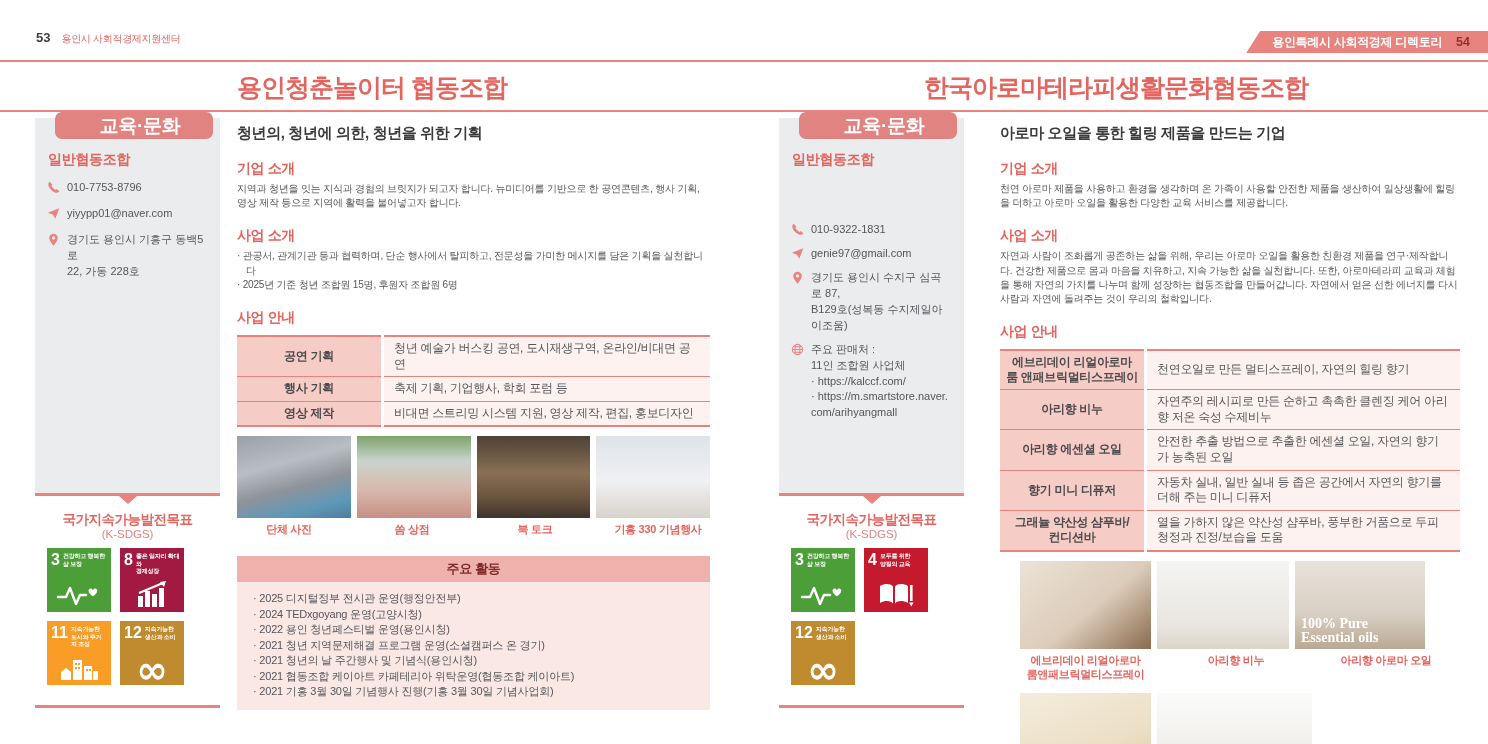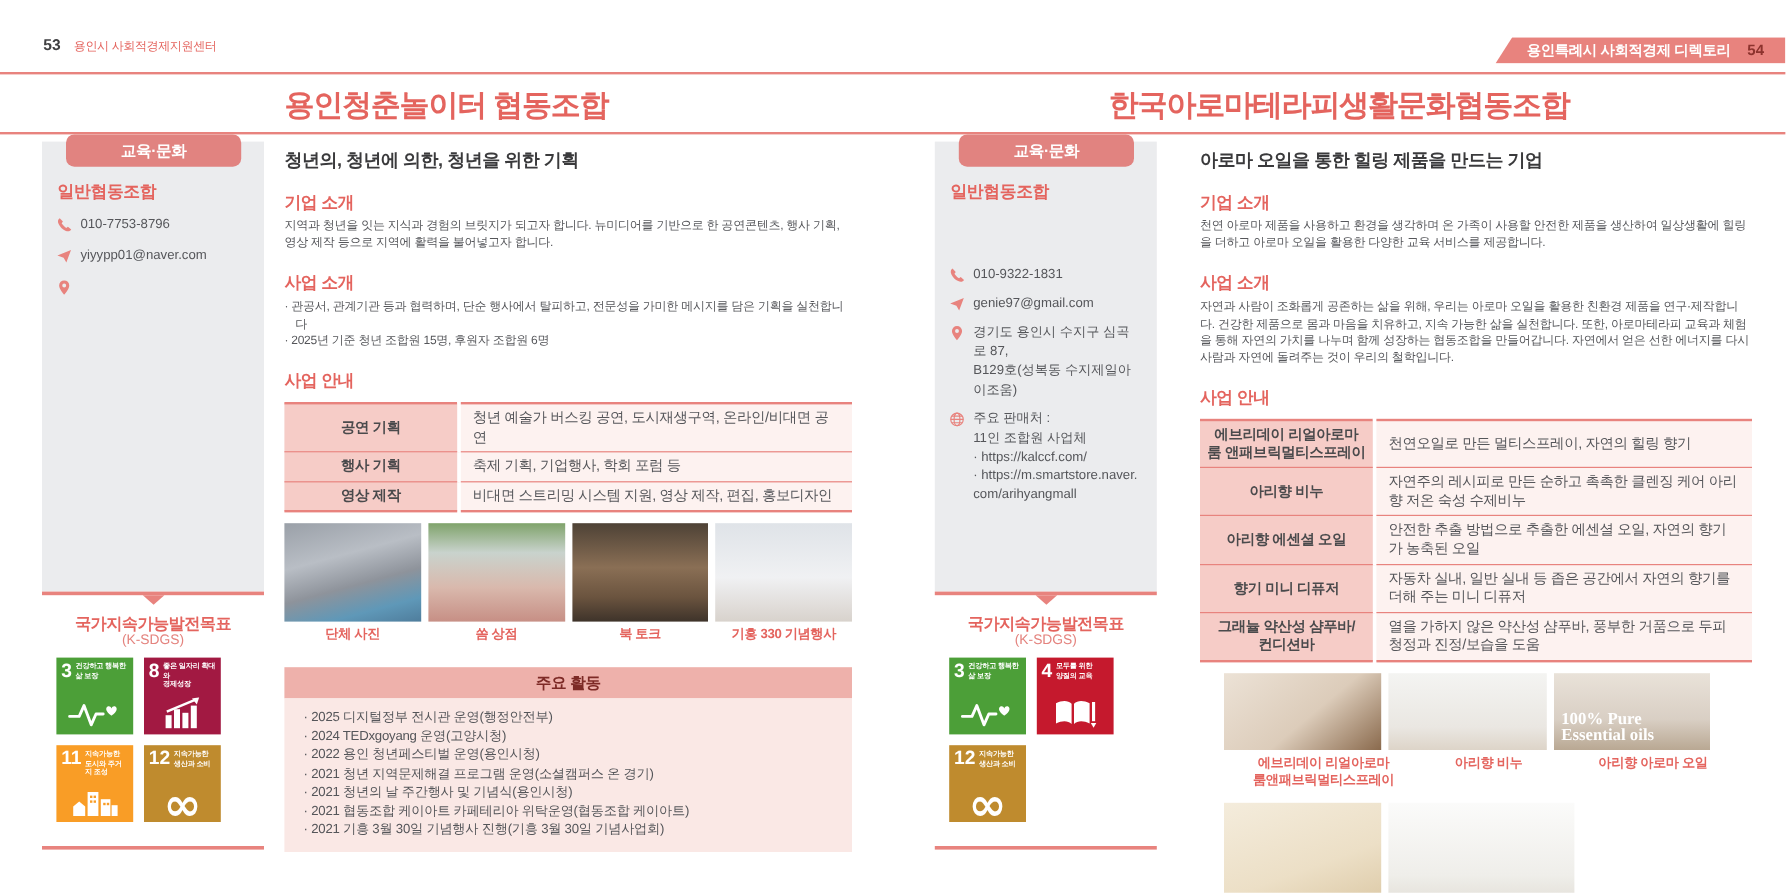--- a/index.html
+++ b/index.html
@@ -27,22 +27,22 @@
   .page-title.l{left:0;} .page-title.r{left:744px;}
   
   .page{position:absolute;top:0;width:744px;height:744px;}
   #pageL{left:0;} #pageR{left:744px;}
   
   .sidebox{position:absolute;left:35px;top:118px;width:185px;height:375px;background:#ebecee;}
   .sidebox-line{position:absolute;left:35px;top:493px;width:185px;height:2.5px;background:#e8837e;}
   .side-arrow{position:absolute;left:119px;top:496px;width:0;height:0;
     border-left:9px solid transparent;border-right:9px solid transparent;border-top:8px solid #e8837e;}
   .cat-badge{position:absolute;left:55px;top:112px;width:146px;height:27px;background:#e18380;
-    border-radius:7px;color:#fff;font-weight:bold;font-size:13px;
-    display:flex;align-items:center;justify-content:center;letter-spacing:-0.3px;}
+    border-radius:7px;color:#fff;font-weight:bold;font-size:19px;
+    display:flex;align-items:center;justify-content:center;letter-spacing:-0.3px;padding-left:12px;}
   .orgtype{position:absolute;left:48px;top:151px;font-size:14px;font-weight:800;color:#e4645e;letter-spacing:-0.3px;}
   .contact{position:absolute;left:47px;top:180px;width:160px;display:flex;flex-direction:column;gap:10px;
     font-size:11px;color:#55565a;}
   .c-item{display:flex;gap:7px;line-height:1.45;word-break:break-all;}
   .c-icon{flex:0 0 13px;width:13px;height:13px;margin-top:1px;}
   .weblines div{line-height:1.45;}
   
   .ksdgs-title{position:absolute;left:35px;top:511px;width:185px;text-align:center;
     color:#e4645e;font-weight:800;font-size:13.5px;letter-spacing:-0.5px;}
   .ksdgs-sub{position:absolute;left:35px;top:528px;width:185px;text-align:center;
@@ -68,27 +68,27 @@
   .blist div{padding-left:9px;text-indent:-9px;}
   .info-table{width:100%;border-collapse:collapse;margin-top:8px;
     border-top:2px solid #e8837e;border-bottom:2px solid #e8837e;}
   .info-table tr + tr td{border-top:1.5px solid #e8837e;}
   .info-table td{font-size:12px;letter-spacing:-0.3px;}
   .info-table td.lab{width:136px;background:#f6ccc7;font-weight:bold;text-align:center;
     color:#4a4a4c;padding:4px 4px;border-right:3px solid #ffffff;line-height:1.25;}
   .info-table td.val{background:#fdf2f0;padding:4px 10px;color:#55565a;line-height:1.3;}
   .photo-row{display:flex;gap:6px;margin-top:9px;}
   .photo{height:82px;flex:1;position:relative;}
-  .caption-row{display:flex;gap:6px;margin-top:5px;justify-content:center;}
+  .caption-row{display:flex;gap:19px;margin-top:5px;}
   .caption{flex:1;text-align:center;color:#e4645e;font-weight:bold;font-size:11px;line-height:1.25;letter-spacing:-0.3px;}
   
   .photo-row.fixed,.caption-row.fixed{padding-left:20px;}
   .photo-row.fixed .photo,.caption-row.fixed .caption{flex:none;}
   .r1w1{width:131px;} .r1w2{width:132px;} .r1w3{width:130px;} .r2w1{width:131px;} .r2w2{width:155px;}
-  .photo.tall{height:64px;} .photo.tall2{height:86px;}
+  .photo.tall{height:88px;} .photo.tall2{height:86px;}
   .oil-overlay{position:absolute;left:6px;bottom:4px;color:#fff;
     font-family:"Liberation Serif","DejaVu Serif",serif;font-weight:bold;
     font-size:14px;line-height:1.0;white-space:pre-line;}
   
   .ph-group{background:linear-gradient(165deg,#9aa0a8 0%,#b9bec5 35%,#8e939b 60%,#5f98b8 82%,#4f7d9c 100%);}
   .ph-market{background:linear-gradient(180deg,#7fa36b 0%,#c9d3cd 30%,#d9b9ad 65%,#c78f85 100%);}
   .ph-book{background:linear-gradient(180deg,#4e4236 0%,#8a6f55 45%,#6b543f 75%,#3e332a 100%);}
   .ph-ceremony{background:linear-gradient(180deg,#dfe3e8 0%,#f0f1f3 55%,#d8d2cc 100%);}
   .ph-spray{background:linear-gradient(140deg,#ece2d6 0%,#dcccba 55%,#8a6a4d 100%);}
   .ph-soap{background:linear-gradient(180deg,#f4f4f2 0%,#eae7e2 70%,#ddd4c8 100%);}
@@ -132,20 +132,22 @@
     <div class="c-item">
       <svg class="c-icon" viewBox="0 0 16 16">
           <path d="M1 7.2 15 1.6 10.2 14.4 7.4 9.6 1 7.2zM7.4 9.6l7.6-8" fill="#e8837e"></path>
         </svg>
       <span>yiyypp01@naver.com</span>
     </div>
     <div class="c-item">
       <svg class="c-icon" viewBox="0 0 16 16">
           <path d="M8 .8a5.2 5.2 0 0 0-5.2 5.2C2.8 9.8 8 15.4 8 15.4s5.2-5.6 5.2-9.4A5.2 5.2 0 0 0 8 .8zm0 7.2a2 2 0 1 1 0-4 2 2 0 0 1 0 4z" fill="#e8837e"></path>
         </svg>
+      <span class="prewrap">경기도 용인시 기흥구 동백5로
+22, 가동 228호</span>
     </div>
   </div>
   <div class="sidebox-line"></div>
   <div class="side-arrow"></div>
   <div class="ksdgs-title">국가지속가능발전목표</div>
   <div class="ksdgs-sub">(K-SDGS)</div>
   <div class="sdg-grid">
     <div class="sdg sdg-c3">
       <div class="sdg-top">
           <span class="sdg-num">3</span>

